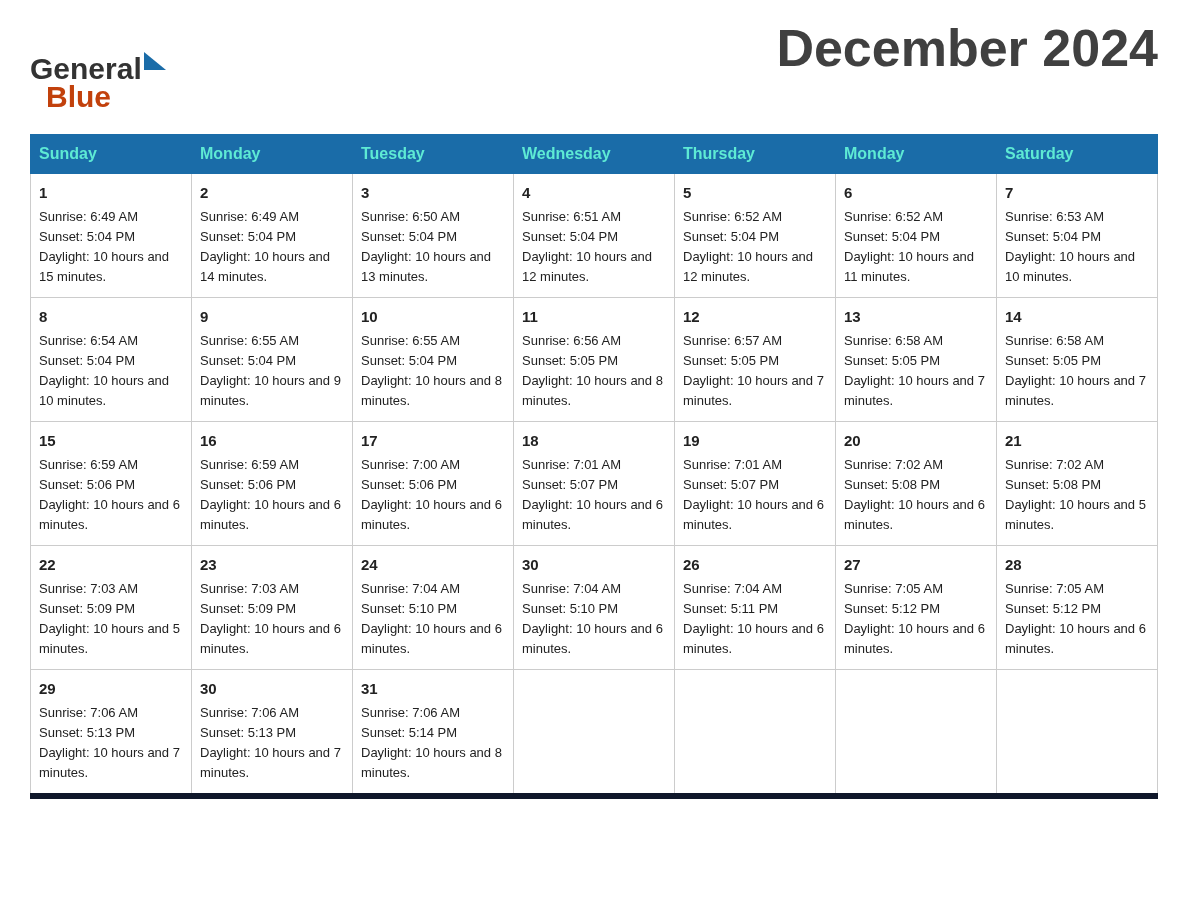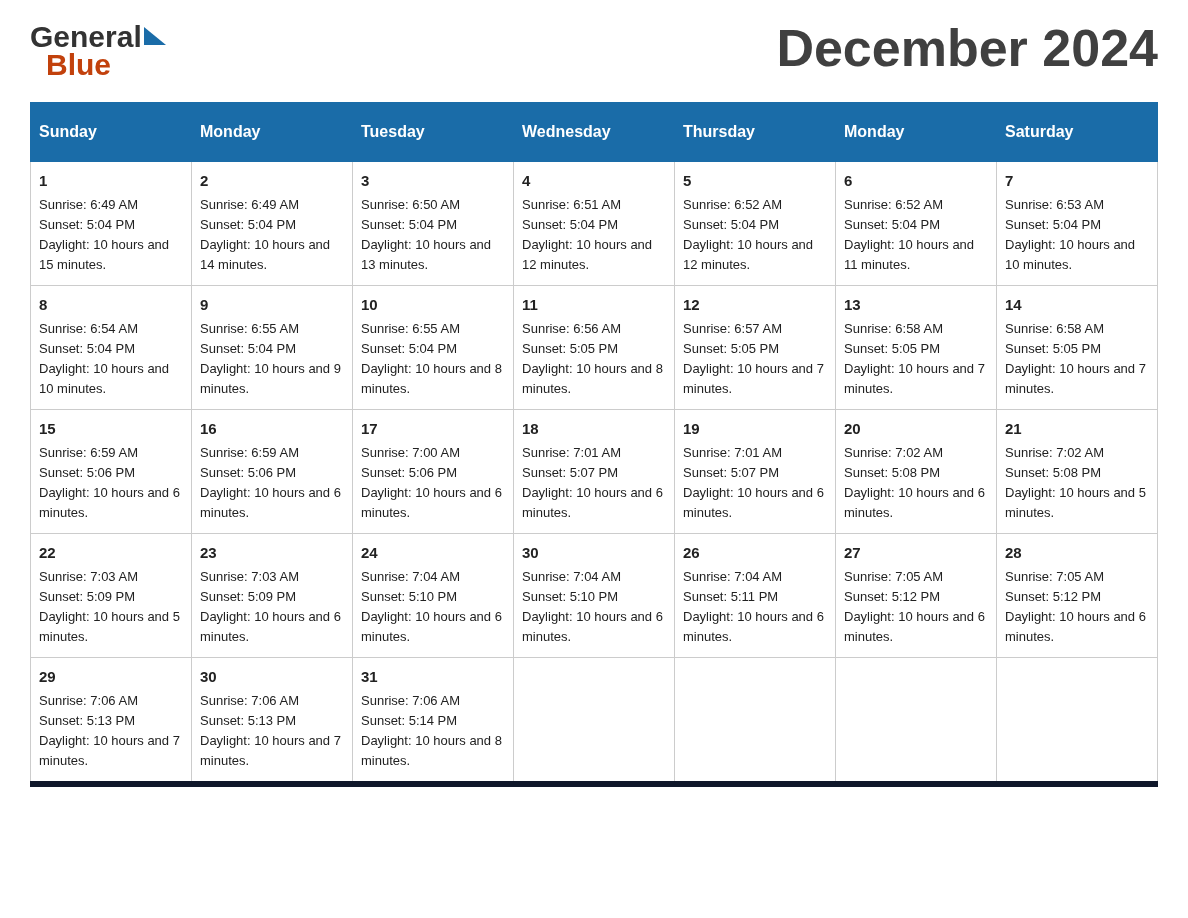--- a/index.html
+++ b/index.html
@@ -29,24 +29,24 @@
       font-size: 22px;
       color: #444;
       margin-top: 4px;
     }
     .calendar {
       width: 100%;
       border-collapse: collapse;
     }
     .calendar th {
       background: #1a6ca8;
-      color: #ffffff;
+      color: #5eead4;
       font-size: 16px;
       font-weight: bold;
-      padding: 20px 8px;
+      padding: 10px 8px;
       text-align: left;
       border: 1px solid #1a6ca8;
     }
     .calendar td {
       vertical-align: top;
       padding: 8px 8px 10px 8px;
       border: 1px solid #ccc;
       width: calc(100% / 7);
       min-height: 90px;
       font-size: 13px;
@@ -72,24 +72,25 @@
       background: #fff;
     }
     
     .logo-wrapper {
       display: flex;
       flex-direction: column;
       align-items: flex-start;
     }
     .logo-row1 {
       display: flex;
-      align-items: center;
+      align-items: flex-start;
       font-size: 30px;
       font-weight: bold;
       color: #333;
+      margin-top: 32px;
     }
     .logo-triangle {
       width: 0;
       height: 0;
       border-style: solid;
       border-width: 18px 0 0 22px;
       border-color: transparent transparent transparent #1a6ca8;
       display: inline-block;
       margin-left: 2px;
       margin-bottom: 2px;

